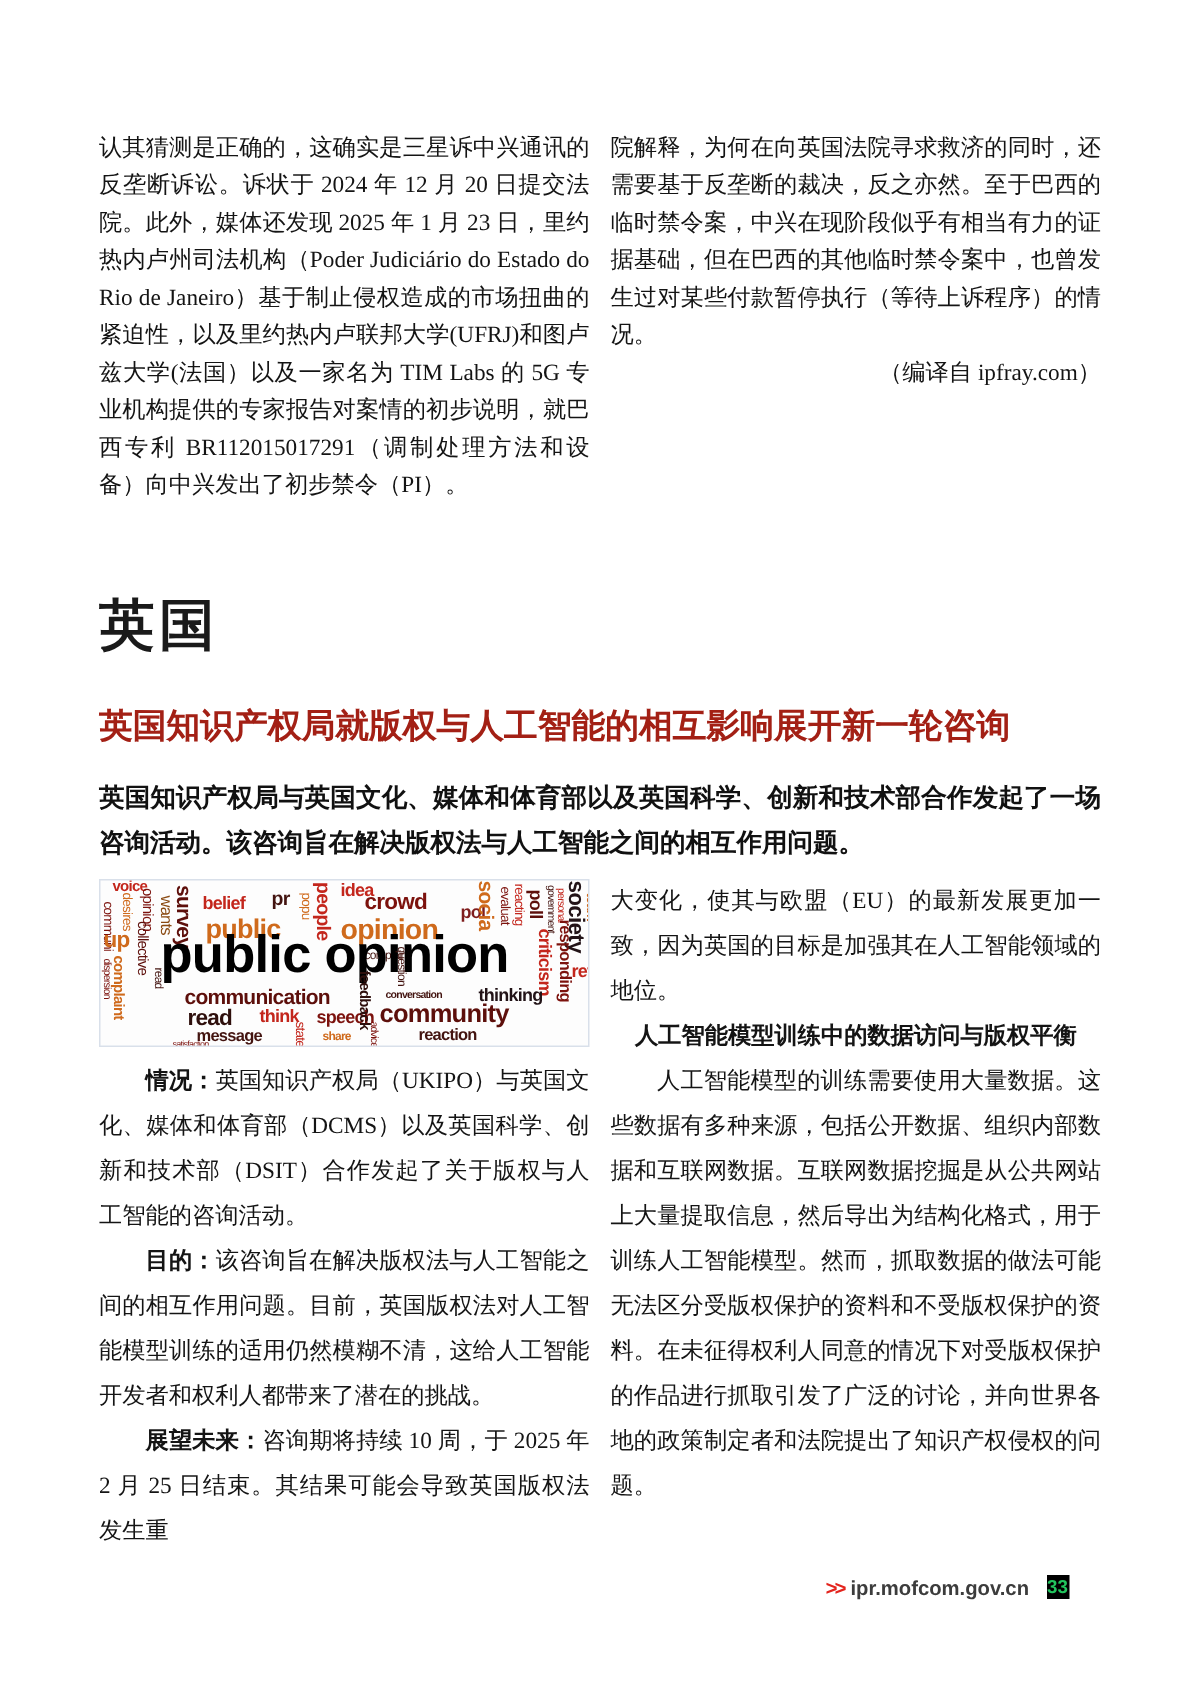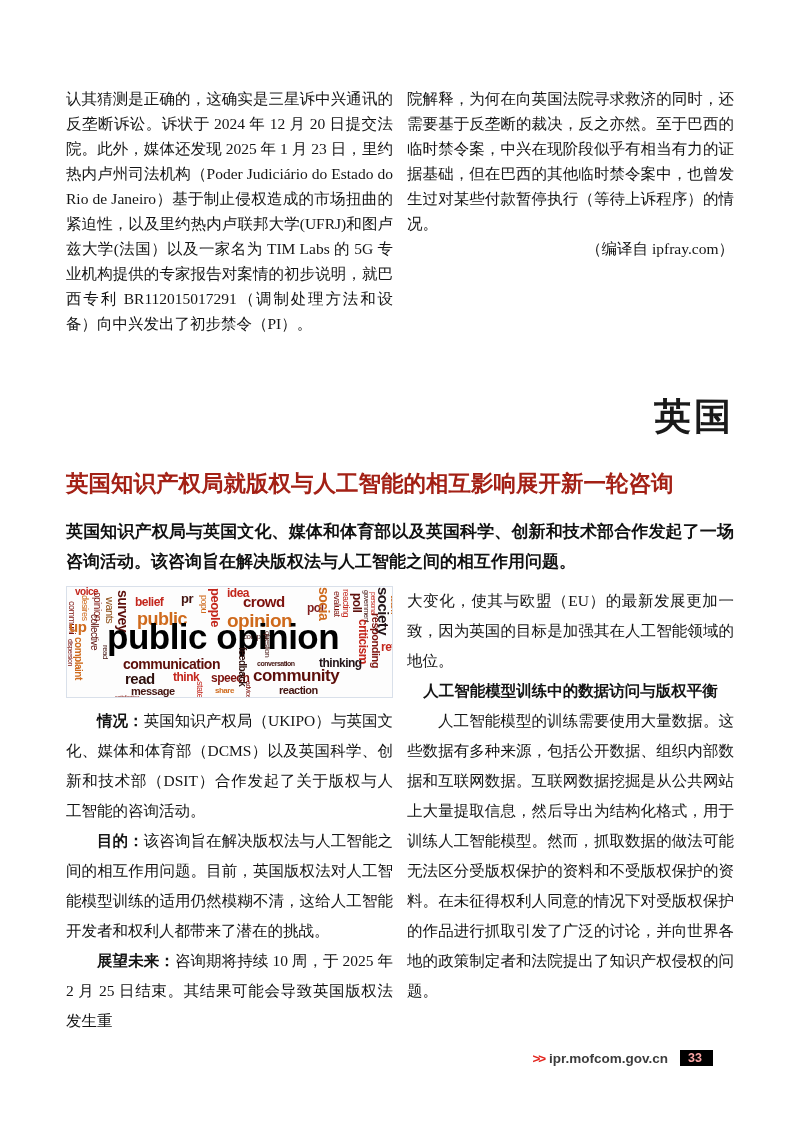--- a/index.html
+++ b/index.html
@@ -32,21 +32,21 @@
   .body-p.right{text-align:right;text-indent:0;}
   .body-p b{font-weight:bold;}
   .body-p.heading{
     text-align:center;text-indent:0;
     font-family:"Liberation Sans","DejaVu Sans",sans-serif;
     font-weight:bold;font-size:15.5px;
   }
   
   .section-title{
     margin:56px 0 26px 0;
-    text-align:right;
+    text-align:left;
     font-family:"Liberation Sans","DejaVu Sans",sans-serif;
     font-weight:bold;
     font-size:37px;
     letter-spacing:3px;
     color:#1a1a1a;
   }
   
   .article-title{
     margin:0 0 18px 0;
     font-family:"Liberation Sans","DejaVu Sans",sans-serif;
@@ -92,24 +92,24 @@
   }
   .footer .arrows{
     color:#e3241d;
     font-style:italic;
     margin-right:5px;
     letter-spacing:-2px;
   }
   .footer .url{color:#3c3c3c;margin-right:12px;}
   .footer .pagenum{
     display:inline-block;
-    background:#000000;color:#fca5a5;
-    width:33px;height:16px;
+    background:#000000;color:#22c55e;
+    width:15px;height:16px;
     line-height:16px;
-    text-align:center;
+    text-align:left;
     padding-right:3px;
     box-sizing:border-box;
     font-size:12.5px;
   }
 </style>
 </head>
 <body>
 
 <div class="page">
   <div class="content">

